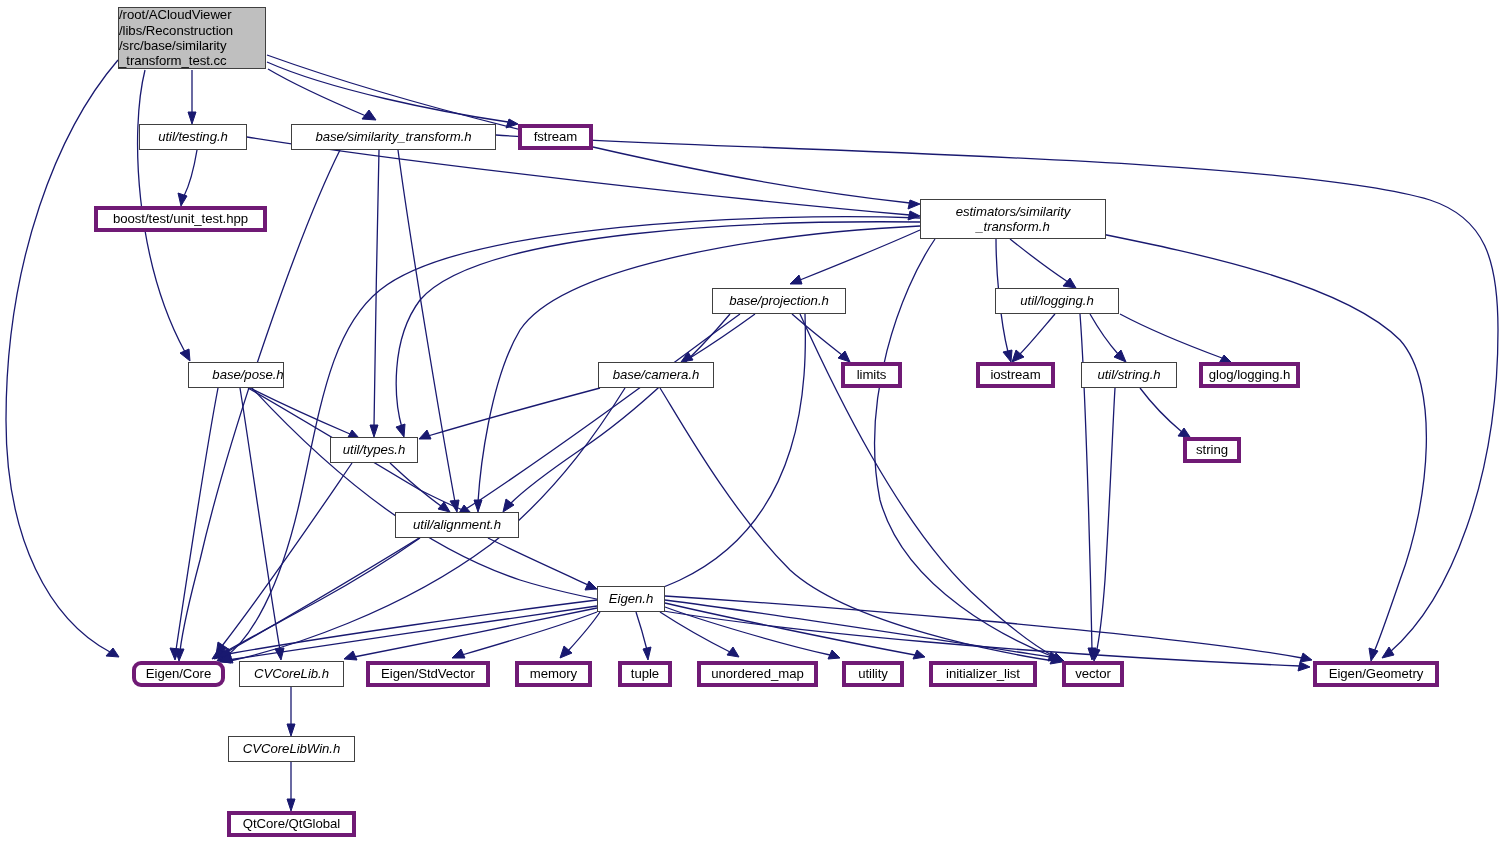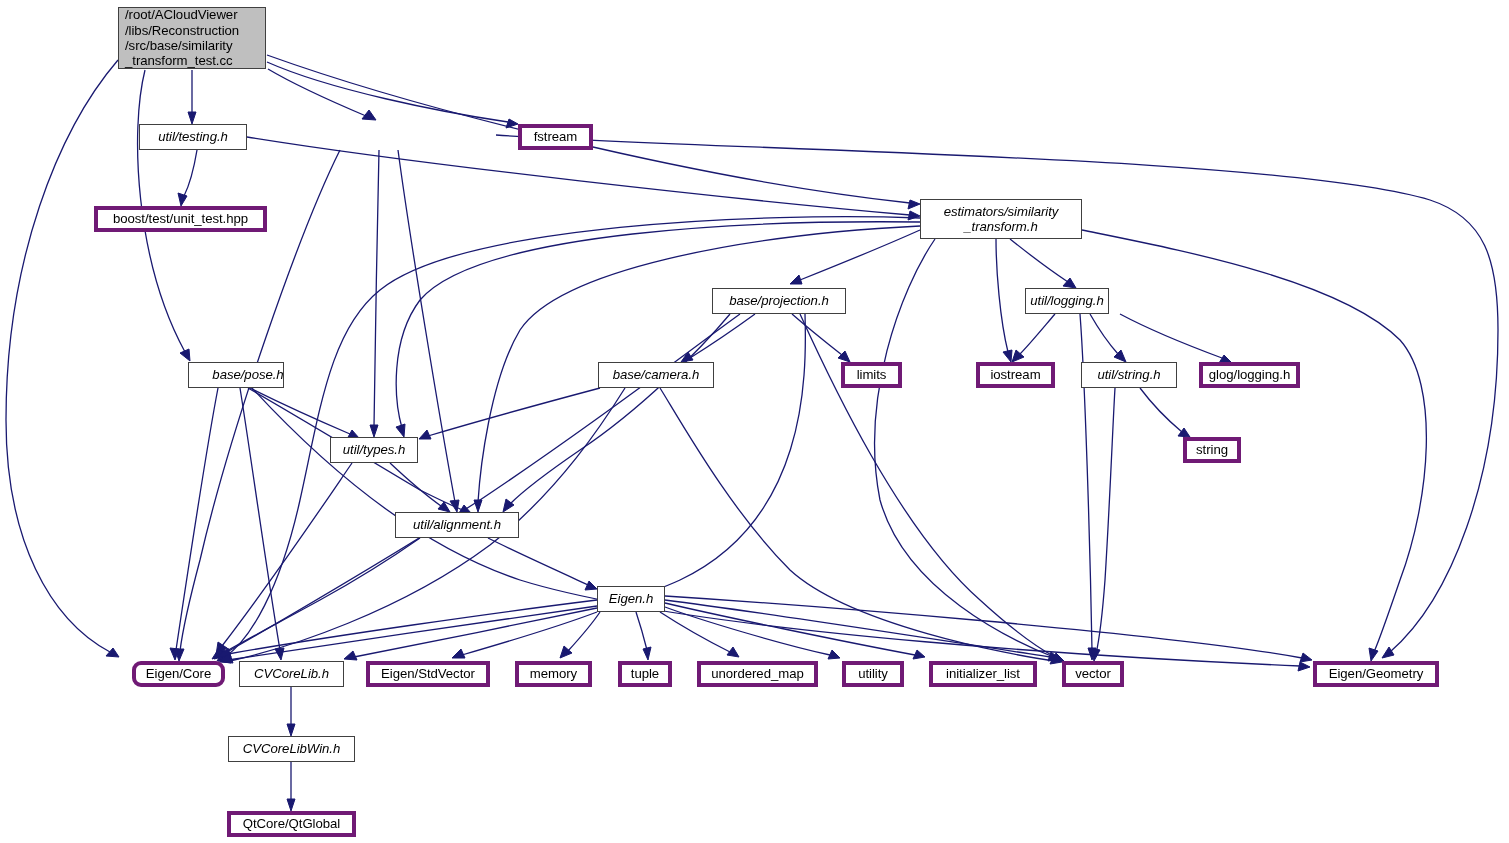--- a/index.html
+++ b/index.html
@@ -51,21 +51,20 @@
   }
   .node.local {
     border: 1.6px solid #404040;
     font-style: italic;
   }
   .node.root {
     border: 1.6px solid #404040;
     background: #bfbfbf;
     text-align: left;
     justify-content: flex-start;
-    padding-left: 6px;
   }
 </style>
 </head>
 <body>
 
 <div id="graph-root">
 
   <svg id="edge-layer" viewBox="0 0 1509 843">
     <g>
 
@@ -241,31 +240,32 @@
     </g>
   </svg>
 
   <div class="node root" style="left:118px;top:7px;width:148px;height:62px;">/root/ACloudViewer
 /libs/Reconstruction
 /src/base/similarity
 _transform_test.cc</div>
 
   <div class="node local" style="left:139px;top:124px;width:108px;height:26px;">util/testing.h</div>
 
+  <div class="node local" style="left:291px;top:124px;width:205px;height:26px;">base/similarity_transform.h</div>
 
   <div class="node sys" style="left:518px;top:124px;width:75px;height:26px;">fstream</div>
 
   <div class="node sys" style="left:94px;top:206px;width:173px;height:26px;">boost/test/unit_test.hpp</div>
 
-  <div class="node local" style="left:920px;top:199px;width:162px;height:40px;">estimators/similarity
+  <div class="node local" style="left:920px;top:199px;width:186px;height:40px;">estimators/similarity
 _transform.h</div>
 
   <div class="node local" style="left:712px;top:288px;width:134px;height:26px;">base/projection.h</div>
 
-  <div class="node local" style="left:1025px;top:288px;width:84px;height:26px;">util/logging.h</div>
+  <div class="node local" style="left:995px;top:288px;width:124px;height:26px;">util/logging.h</div>
 
   <div class="node local" style="left:188px;top:362px;width:96px;height:26px;padding-left:24px;">base/pose.h</div>
 
   <div class="node local" style="left:598px;top:362px;width:116px;height:26px;">base/camera.h</div>
 
   <div class="node sys" style="left:841px;top:362px;width:61px;height:26px;">limits</div>
 
   <div class="node sys" style="left:976px;top:362px;width:79px;height:26px;">iostream</div>
 
   <div class="node local" style="left:1081px;top:362px;width:96px;height:26px;">util/string.h</div>

